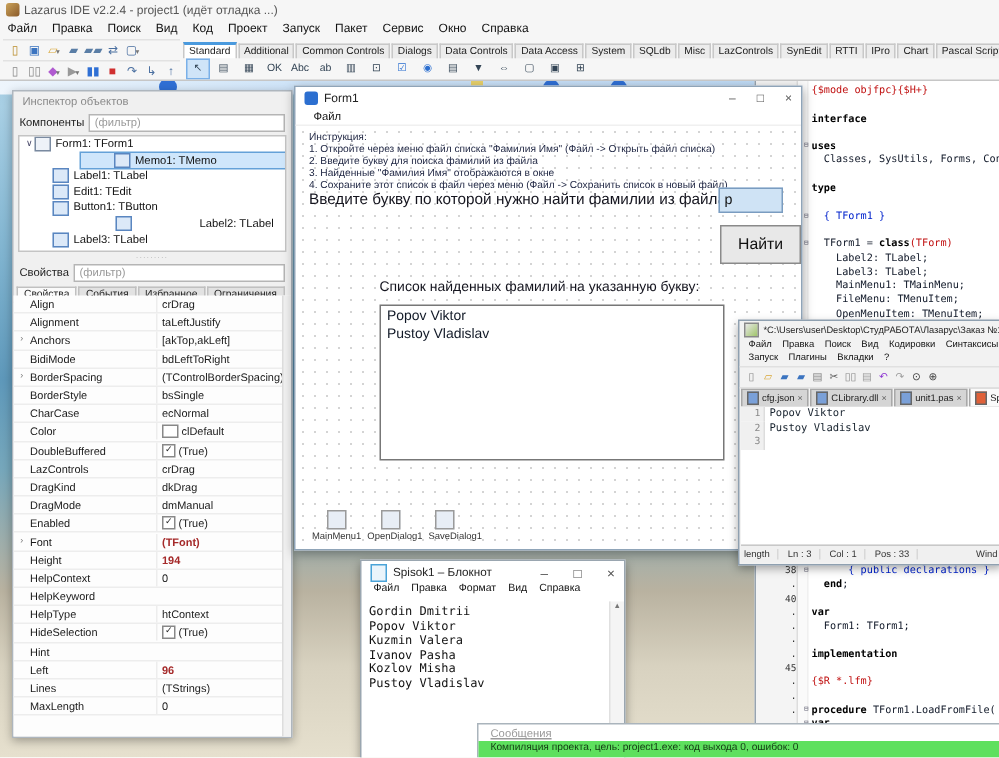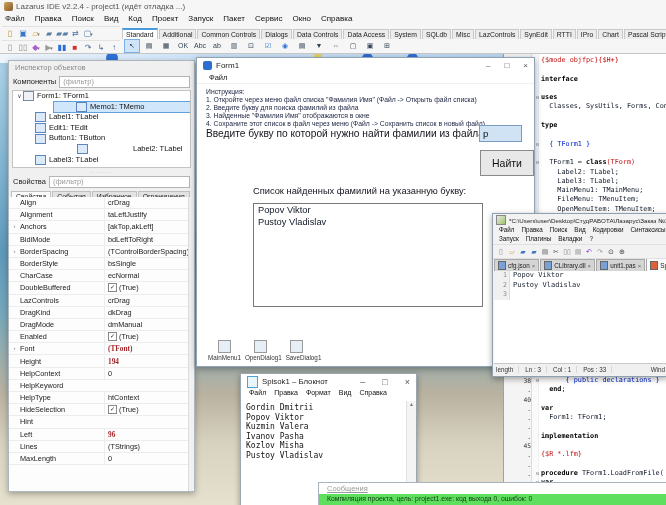--- a/index.html
+++ b/index.html
@@ -46,21 +46,21 @@
   .titem.sel{background:#cfe6fb;outline:1px solid #64a1d8;}
   .oi-split{height:5px;text-align:center;color:#aaa;font-size:5px;line-height:4px;letter-spacing:1px;}
   .oitabs{display:flex;height:12px;font-size:6.9px;align-items:flex-end;border-bottom:1px solid #c0c0c0;padding-left:2px;}
   .oitab{padding:1px 4px;border:1px solid #c0c0c0;border-bottom:none;margin-right:1px;background:#e2e2e2;white-space:nowrap;color:#222;}
   .oitab.active{background:#fafafa;}
   .pgrid{position:absolute;left:0;right:0;bottom:0;top:136px;background:#fdfdfd;overflow:hidden;}
   .prow{display:flex;height:11.2px;line-height:11px;border-bottom:1px solid #ededed;font-size:7.3px;align-items:center;}
   .pexp{width:11px;text-align:center;color:#777;font-size:6px;flex:0 0 11px;}
   .pname{flex:1;color:#1a1a1a;white-space:nowrap;overflow:hidden;}
   .pval{width:86px;flex:0 0 86px;border-left:1px solid #ededed;padding-left:3px;color:#1a1a1a;display:flex;align-items:center;gap:2px;white-space:nowrap;overflow:hidden;}
-  .redv{color:#a52a2a;font-weight:bold;font-family:Liberation Serif, serif;}
+  .redv{color:#a52a2a;font-weight:bold;}
   .chk{width:7px;height:7px;border:1px solid #888;font-size:6px;line-height:7px;text-align:center;color:#222;background:#fff;flex:0 0 7px;}
   .swatch{width:9px;height:7px;border:1px solid #888;background:#fff;flex:0 0 9px;}
   .oiscroll{position:absolute;right:0;top:136px;bottom:0;width:5px;background:#f1f1f1;border-left:1px solid #ddd;}
 
   
   .form1{left:196px;top:57px;width:337px;height:308px;z-index:4;}
   .f1-title{height:14px;display:flex;align-items:center;padding:0 6px;font-size:8px;color:#222;gap:4px;}
   .f1-ico{width:9px;height:9px;background:#2c6fd0;border-radius:2px;flex:0 0 9px;}
   .wbtns{margin-left:auto;display:flex;gap:14px;color:#555;font-size:8px;}
   .wbtns span{cursor:default;}
@@ -276,20 +276,28 @@
         </div>
         <div class="prow">
           <span class="pexp"></span>
           <span class="pname">CharCase</span>
           <span class="pval">
             <span>ecNormal</span>
           </span>
         </div>
         <div class="prow">
           <span class="pexp"></span>
+          <span class="pname">Color</span>
+          <span class="pval">
+            <span class="swatch"></span>
+            <span>clDefault</span>
+          </span>
+        </div>
+        <div class="prow">
+          <span class="pexp"></span>
           <span class="pname">DoubleBuffered</span>
           <span class="pval">
             <span class="chk">✓</span>
             <span>(True)</span>
           </span>
         </div>
         <div class="prow">
           <span class="pexp"></span>
           <span class="pname">LazControls</span>
           <span class="pval">

